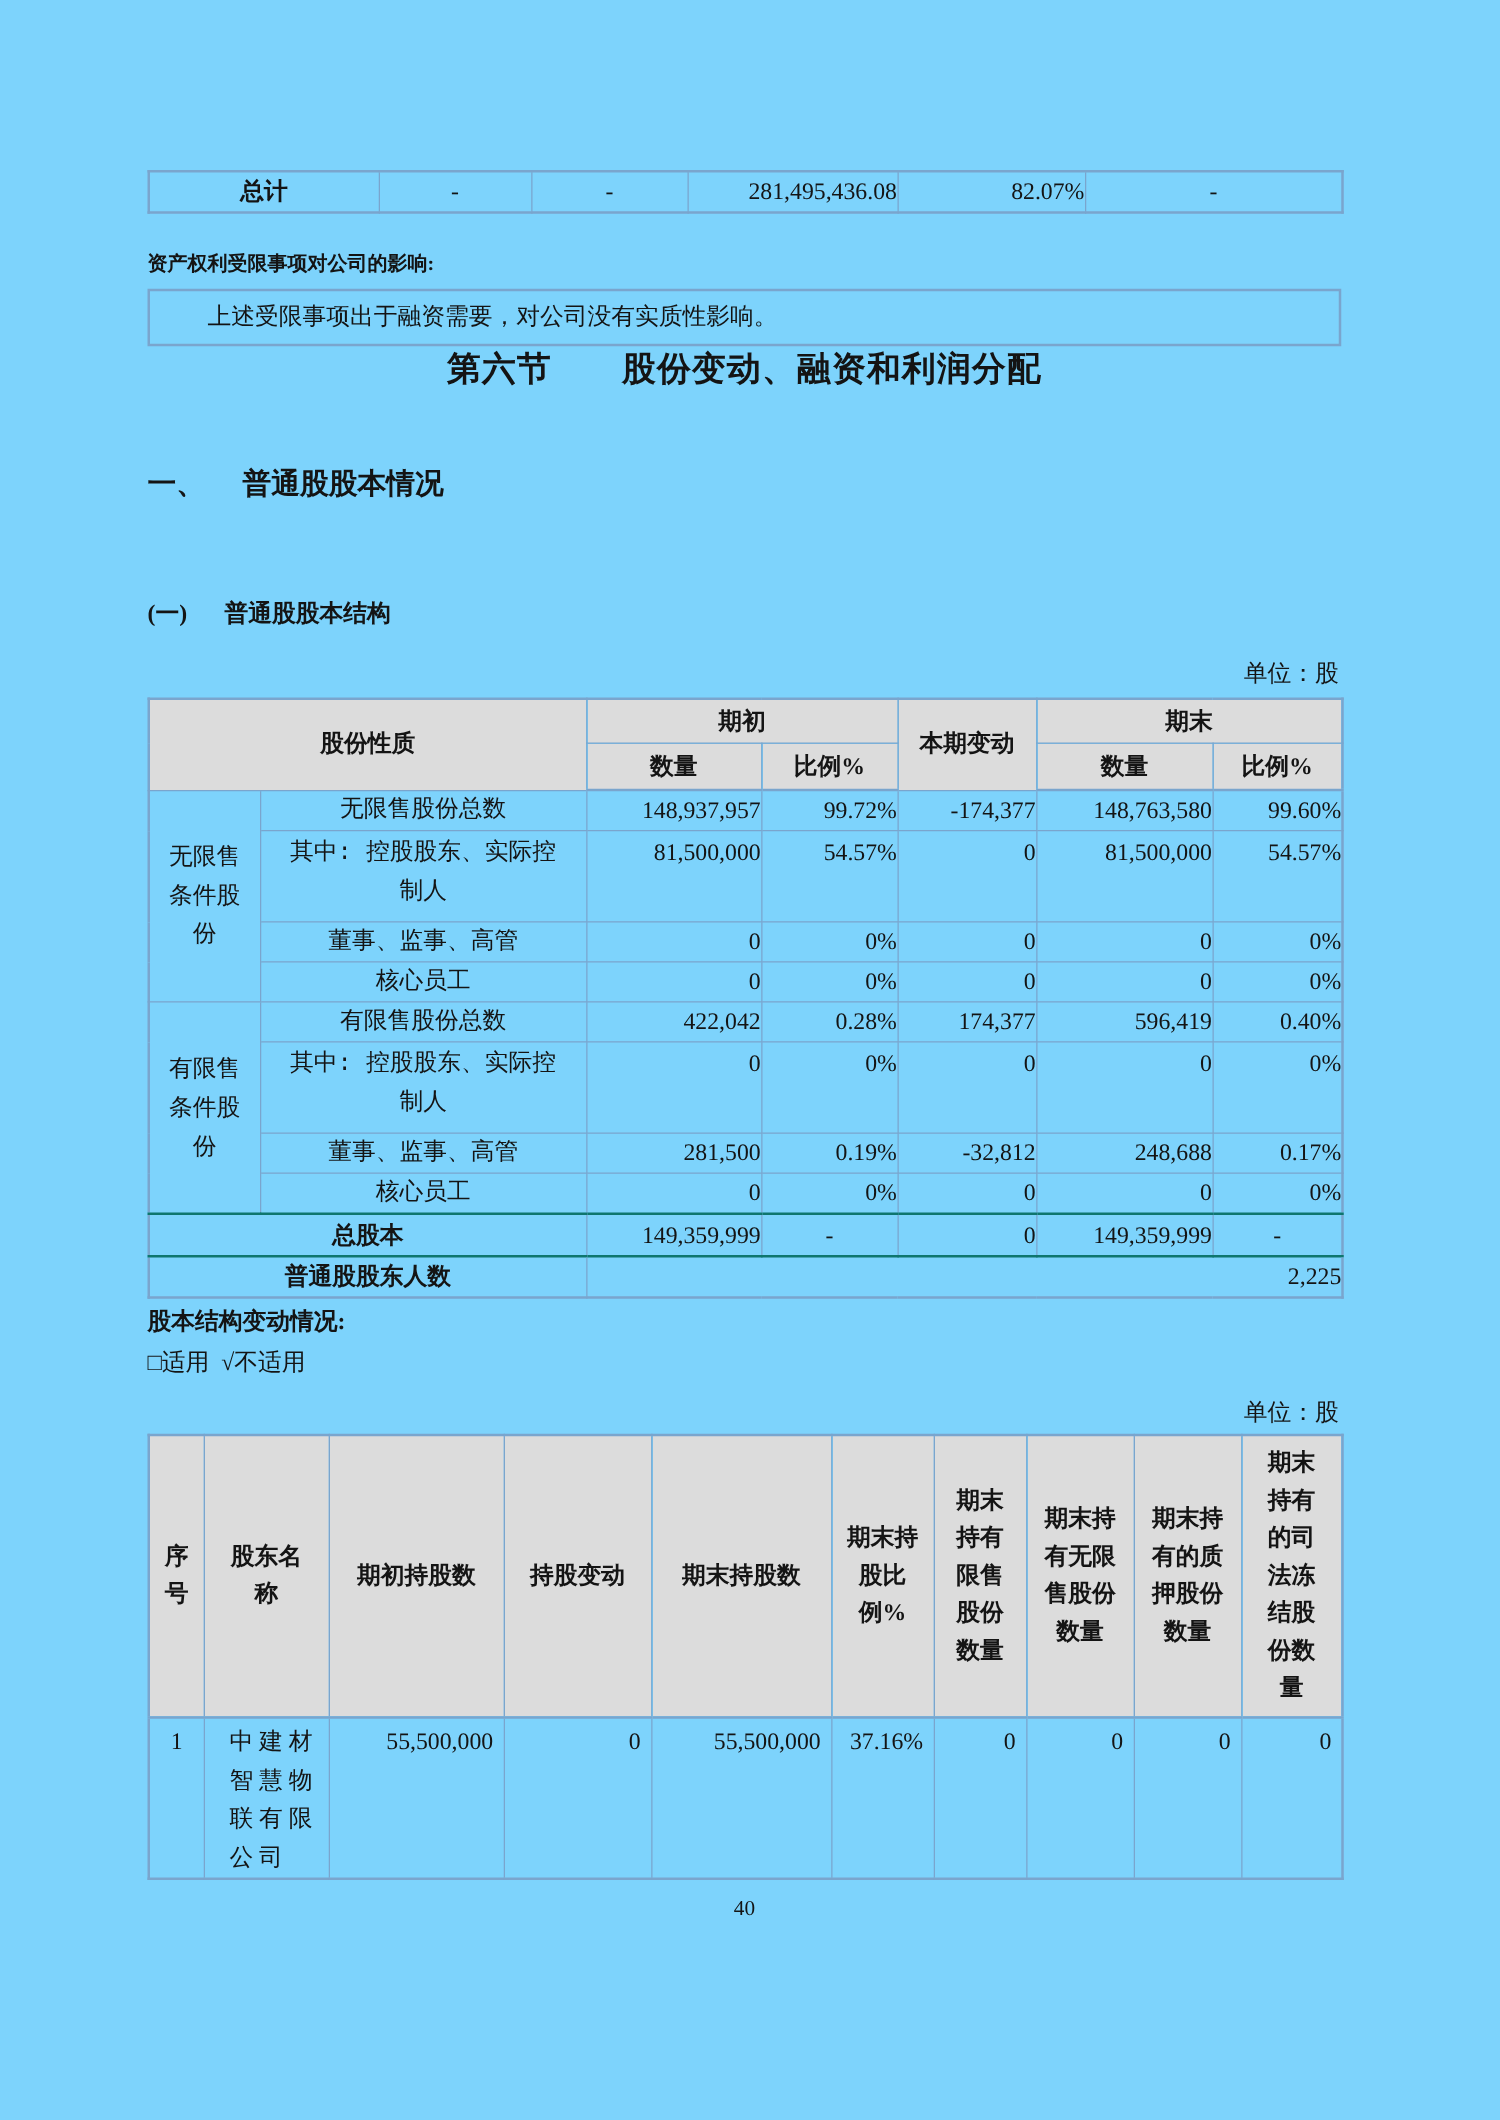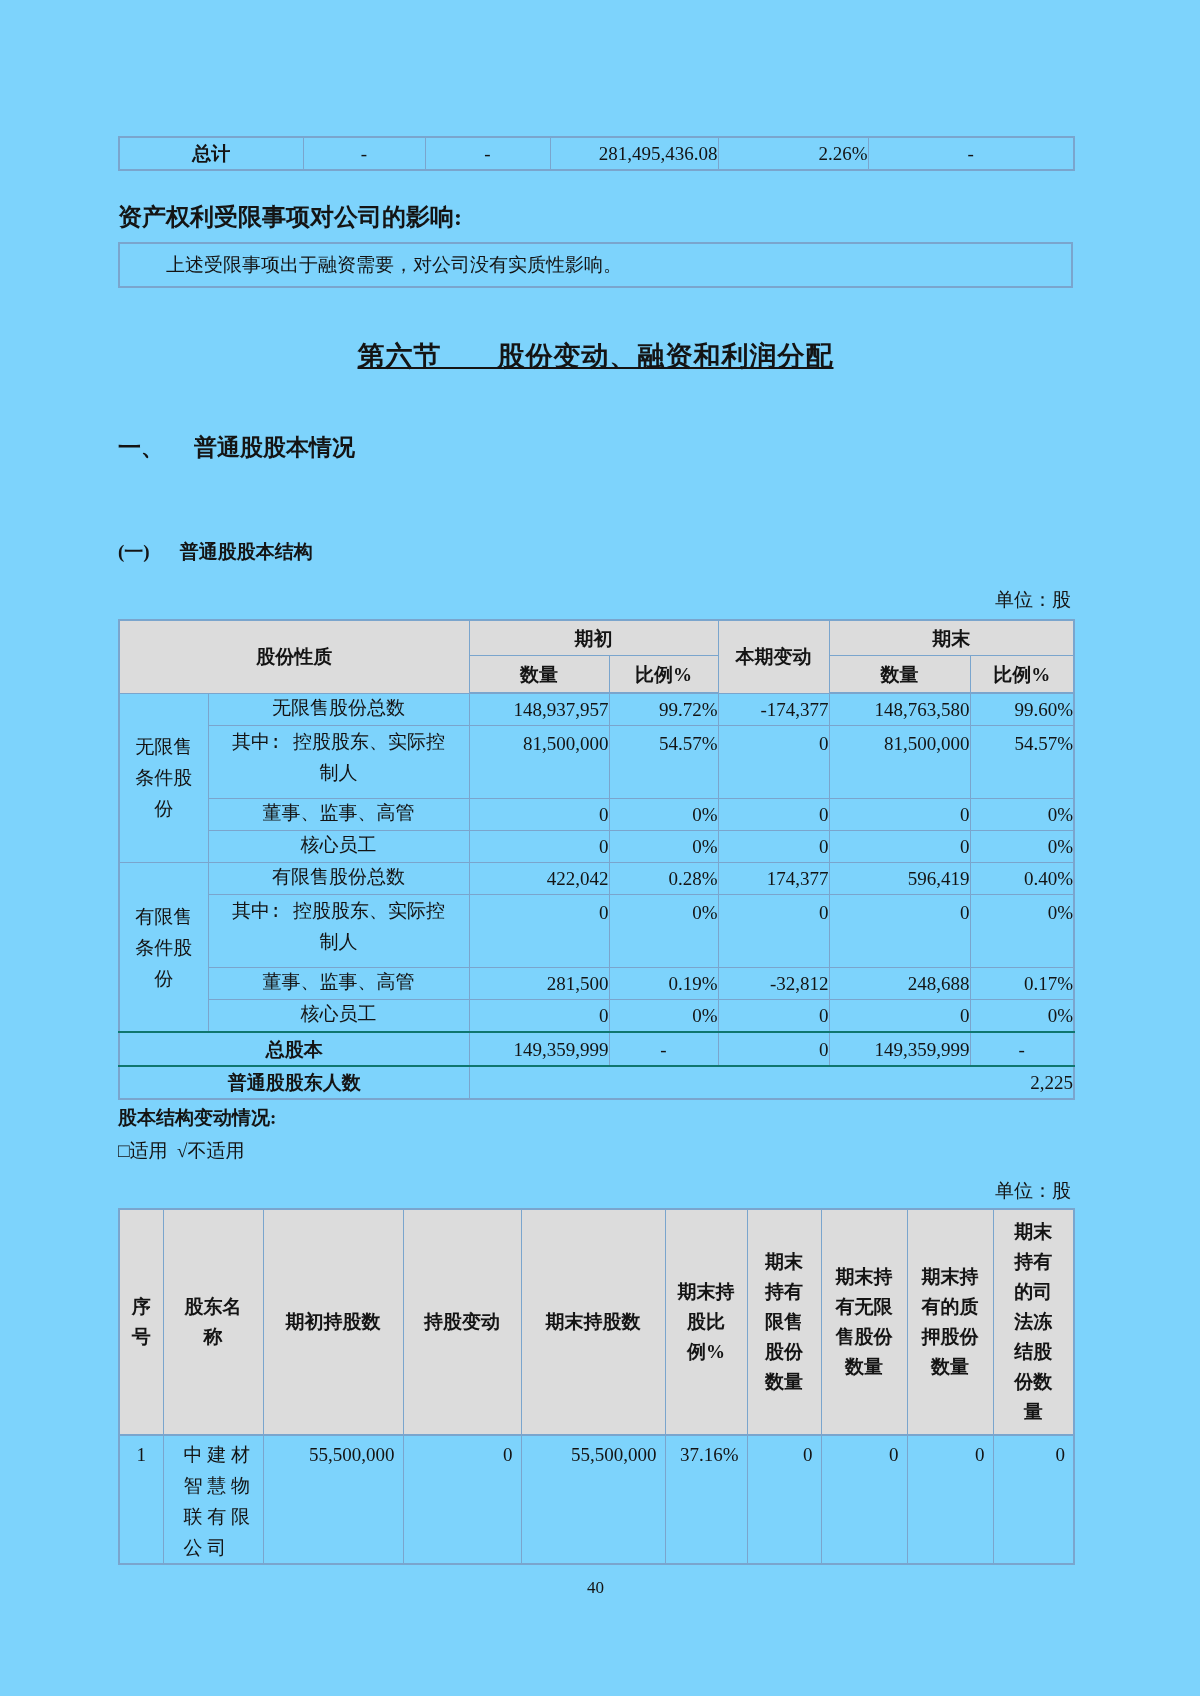--- a/index.html
+++ b/index.html
@@ -22,27 +22,27 @@
              line-height:31px;overflow:hidden;}
   td.center{text-align:center;}
   td.num{text-align:right;padding-right:10px;}
   td.lbl{text-align:center;padding-left:10px;padding-right:8px;font-family:Liberation Mono, monospace;}
   td.hd{background:#dcdcdc;text-align:center;font-weight:bold;}
 
   
   table.mini tr>td{height:30px;}
 
   
-  .impact-heading{margin-top:30px;font-size:24px;font-weight:bold;}
+  .impact-heading{margin-top:30px;font-size:16px;font-weight:bold;}
   .impact-box{box-sizing:border-box;margin-top:9px;min-height:44px;
               border:2px solid #7aa5cd;padding:9px 8px;font-size:19px;
               text-indent:2em;line-height:24px;}
 
   
-  .doc-title{margin-top:50px;text-align:center;font-size:27px;font-weight:bold;letter-spacing:1px;text-decoration:underline;}
+  .doc-title{text-align:center;font-size:27px;font-weight:bold;letter-spacing:1px;}
   .h1{margin-top:58px;font-size:23px;font-weight:bold;}
   .h2{margin-top:76px;font-size:19px;font-weight:bold;}
   .h2.sp2{margin-top:62px;}
   .hnum{margin-right:30px;}
   .unit{margin-top:22px;margin-bottom:6px;text-align:right;font-size:19px;padding-right:2px;}
   .unit.u2{margin-top:14px;margin-bottom:4px;}
 
   
   .t1 tr.hr1>td{height:34px;}
   .t1 tr.hr2>td{height:36px;border-bottom:2px solid #7aa5cd;}
@@ -81,21 +81,21 @@
         <col style="width:168px">
           <col style="width:150px">
           <col style="width:206px">
       </colgroup>
       <tbody>
           <tr>
         <td class="center bold">总计</td>
         <td class="center">-</td>
         <td class="center">-</td>
         <td class="num">281,495,436.08</td>
-        <td class="num">2.26%</td>
+        <td class="num">82.07%</td>
         <td class="center">-</td>
       </tr>
     </tbody>
       </table>
 
     <div class="impact-heading">资产权利受限事项对公司的影响:</div>
     <div class="impact-box">上述受限事项出于融资需要，对公司没有实质性影响。</div>
 
     <div class="doc-title">第六节　　股份变动、融资和利润分配</div>
 

